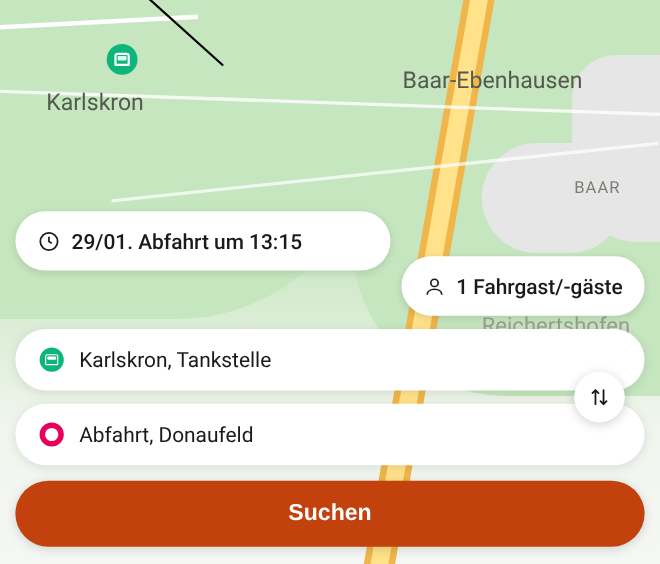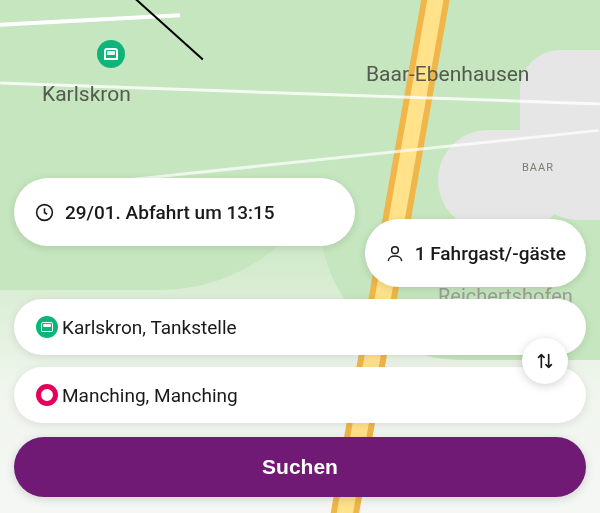--- a/index.html
+++ b/index.html
@@ -20,63 +20,63 @@
   .road { position:absolute; background:#fff; }
   .road.h1 { left:0; top:18px; width:180px; height:4px; transform:rotate(-3deg);}
   .road.h2 { left:0; top:92px; width:600px; height:3px; transform:rotate(2deg); opacity:.8;}
   .road.h3 { left:100px; top:155px; width:500px; height:3px; transform:rotate(-6deg); opacity:.7;}
   .highway-outer { position:absolute; left:372px; top:-20px; width:28px; height:600px; background:#f0b64a; transform:rotate(10deg); border-radius:14px;}
   .highway-inner { position:absolute; left:378px; top:-20px; width:16px; height:600px; background:#ffe28a; transform:rotate(10deg); border-radius:8px;}
   .route-line { position:absolute; left:113px; top:-20px; width:2px; height:120px; background:#000; transform:rotate(-48deg); transform-origin:top left;}
   .label { position:absolute; color:#55594f; font-size:21px; font-weight:400; white-space:nowrap;}
   .label.karlskron { left:42px; top:82px; }
   .label.baar { left:366px; top:62px; }
-  .label.baar-small { left:522px; top:161px; font-size:11px; letter-spacing:1px; color:#7a7e74;}
+  .label.baar-small { left:522px; top:161px; font-size:15px; letter-spacing:1px; color:#7a7e74;}
   .label.reich { left:398px; top:284px; font-size:20px; color:#9a9e94;margin-left:40px;}
   .bus-pin {
     position:absolute; left:97px; top:40px; width:28px; height:28px;
     background:#0eb57a; border-radius:50%;
     display:flex; align-items:center; justify-content:center;
   }
   .bus-pin::after { content:''; position:absolute; bottom:-6px; left:50%; transform:translateX(-50%);
     border:6px solid transparent; border-top-color:#0eb57a;}
   .bus-glyph { width:14px; height:12px; border:2px solid #fff; border-radius:3px 3px 1px 1px; position:relative;}
   .bus-glyph::before { content:''; position:absolute; left:1px; right:1px; top:1px; height:4px; background:#fff; opacity:.9; border-radius:1px;}
 
   .panel {
     position:absolute; left:0; right:0; bottom:0; padding:12px 14px 16px;
   }
   .row { display:flex; gap:10px; }
   .pill {
-    background:#fff; border-radius:999px; height:68px;
+    background:#fff; border-radius:999px; height:54px;
     display:flex; align-items:center; padding:0 20px;
     box-shadow:0 2px 8px rgba(0,0,0,.12);
     font-size:19px; color:#1a1a1a; font-weight:500;
     cursor:pointer; gap:10px;
   }
   .pill.time { flex:1; }
   .pill.pax { flex:0 0 auto;margin-top:41px; }
   .stops { position:relative; margin-top:12px; display:flex; flex-direction:column; gap:12px;}
   .stop {
     background:#fff; border-radius:999px; height:56px;
     display:flex; align-items:center; padding:0 22px;
     box-shadow:0 2px 10px rgba(0,0,0,.10);
-    font-size:19px; color:#1a1a1a; font-weight:400; gap:4px;
+    font-size:19px; color:#1a1a1a; font-weight:400; gap:14px;
     cursor:pointer;
   }
   .swap {
     position:absolute; right:18px; top:50%; transform:translateY(-50%);
     width:46px; height:46px; border-radius:50%; background:#fff;
     box-shadow:0 2px 10px rgba(0,0,0,.18);
     display:flex; align-items:center; justify-content:center; cursor:pointer;
     z-index:2;
   }
   .search-btn {
     margin-top:14px; width:100%; height:60px; border:none; border-radius:999px;
-    background:#701a75; color:#fff; font-size:21px; font-weight:700;
+    background:#c2410c; color:#fff; font-size:21px; font-weight:700;
     cursor:pointer; box-shadow:0 2px 10px rgba(0,0,0,.15);
   }
   .icon-dot {
     width:22px; height:22px; border-radius:50%; flex-shrink:0;
     display:flex; align-items:center; justify-content:center;
   }
   .icon-dot.green { background:#0eb57a; }
   .icon-dot.green .inner { width:12px; height:10px; border:1.5px solid #fff; border-radius:2px 2px 1px 1px; position:relative;}
   .icon-dot.green .inner::before { content:''; position:absolute; left:1px; right:1px; top:1px; height:3px; background:#fff; border-radius:1px;}
   .icon-dot.mag { border:5px solid #e6005c; background:#fff; }
@@ -125,21 +125,21 @@
 
   <div class="stops">
     <div class="stop">
       <div class="icon-dot green">
           <div class="inner"></div>
         </div>
       <span>Karlskron, Tankstelle</span>
     </div>
     <div class="stop">
       <div class="icon-dot mag"></div>
-      <span>Manching, Manching</span>
+      <span>Abfahrt, Donaufeld</span>
     </div>
     <div class="swap">
       <svg width="22" height="22" viewBox="0 0 24 24" fill="none" stroke="#1a1a1a" stroke-width="1.8" stroke-linecap="round" stroke-linejoin="round">
         <path d="M8 5v14M8 5L5 8M8 5l3 3"></path>
           <path d="M16 19V5M16 19l3-3M16 19l-3-3"></path>
       </svg>
     </div>
   </div>
 
   <button class="search-btn">Suchen</button>

